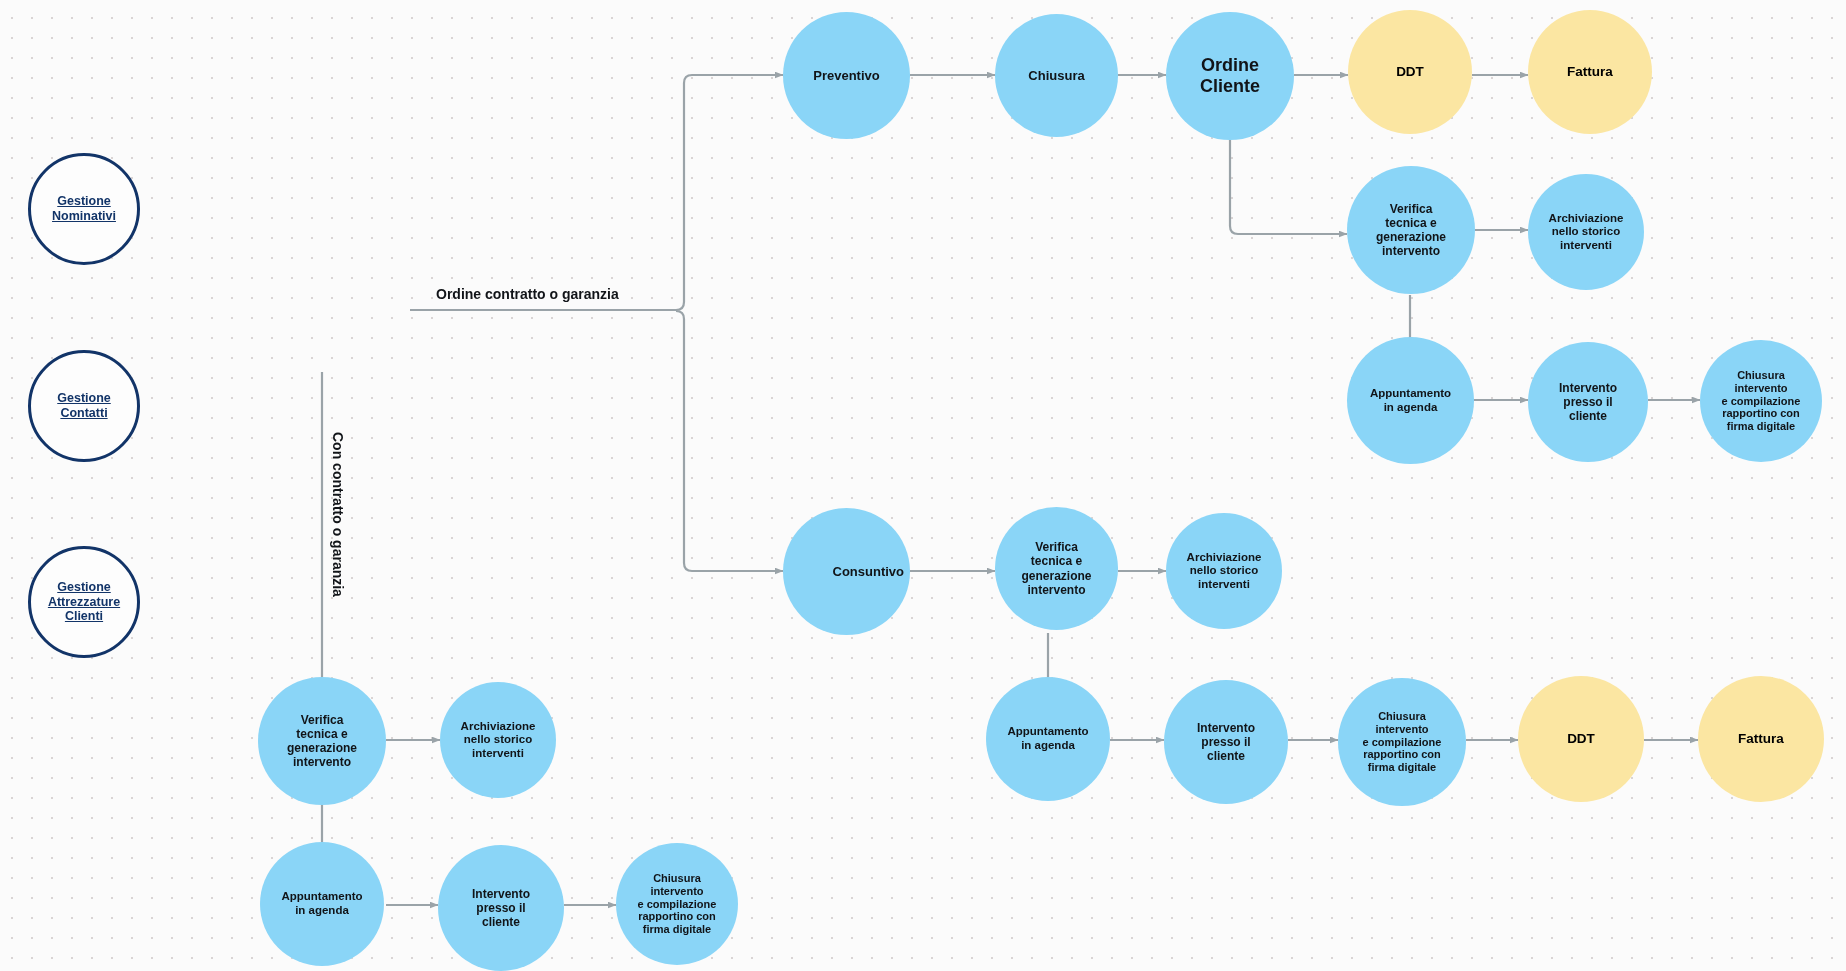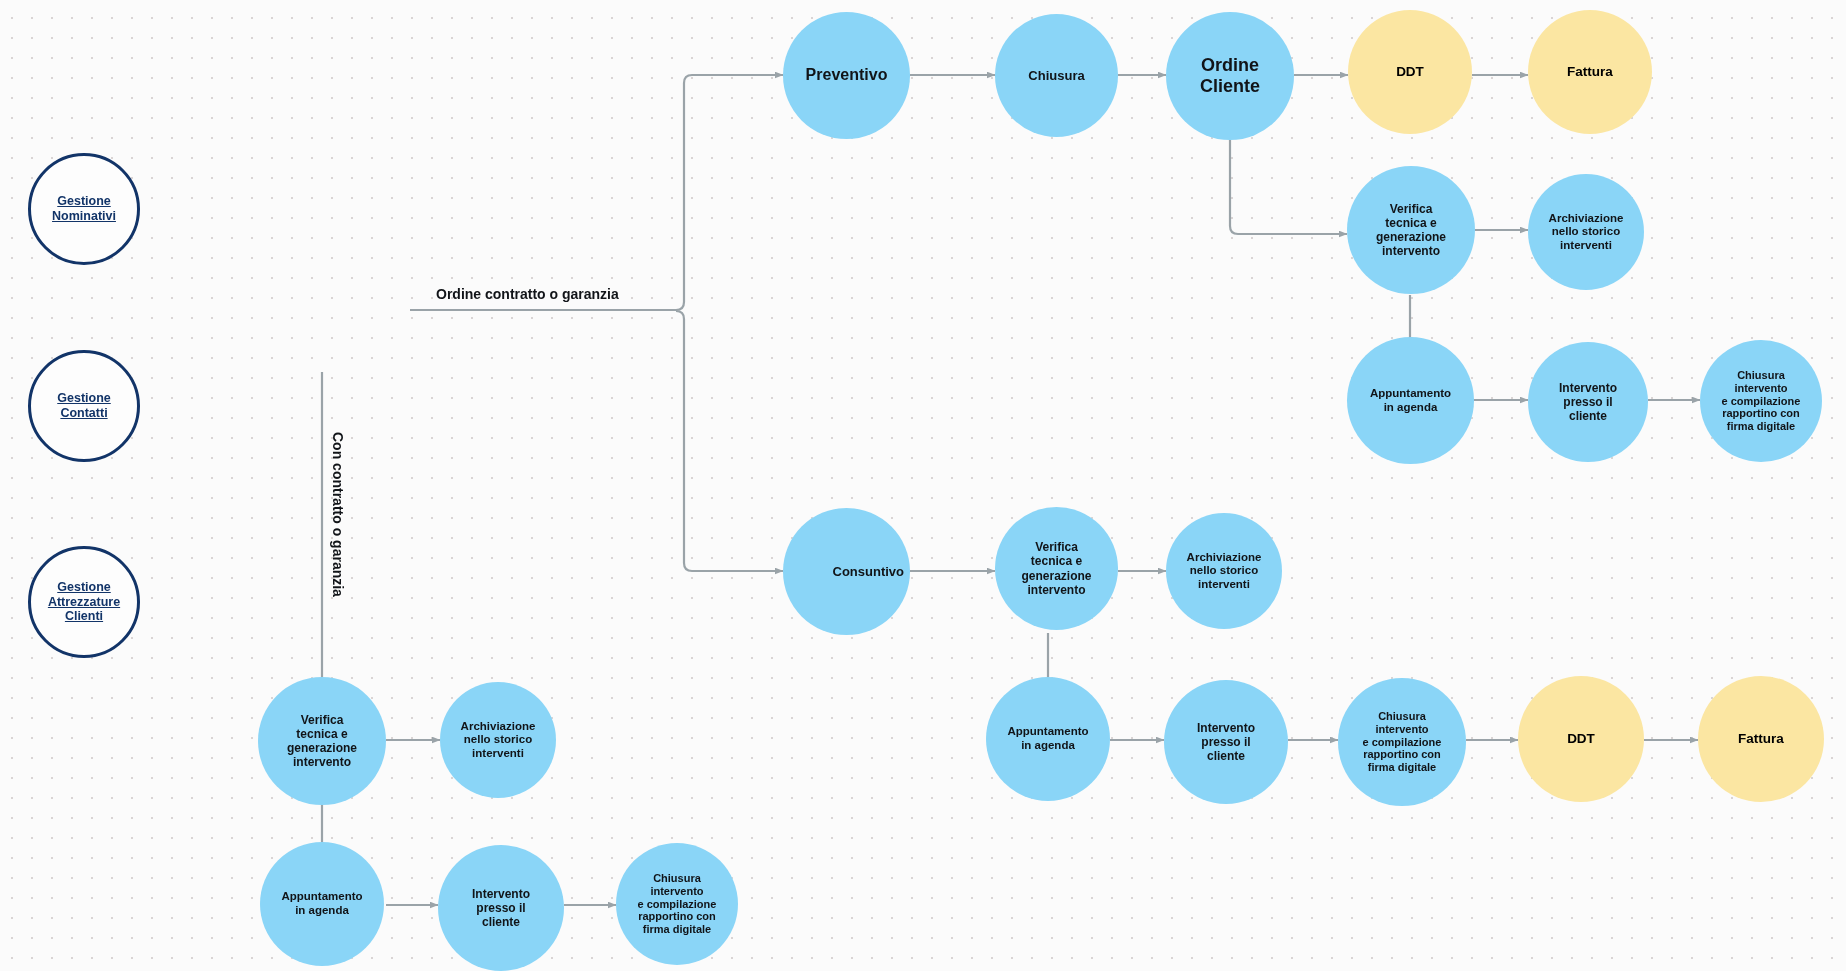--- a/index.html
+++ b/index.html
@@ -139,21 +139,21 @@
   </div>
 
 
   <div class="edge-label" style="left:436px; top:286px;">
     <span>Ordine contratto o garanzia</span>
   </div>
   <div class="edge-label vertical" style="left:330px; top:432px;">
     <span>Con contratto o garanzia</span>
   </div>
 
-  <div class="node node-blue" style="left:783px; top:12px; width:127px; height:127px; font-size:16px;">
+  <div class="node node-blue" style="left:783px; top:12px; width:127px; height:127px; font-size:13px;">
     <span class="node-label">Preventivo</span>
   </div>
   <div class="node node-blue" style="left:995px; top:14px; width:123px; height:123px; font-size:13px;">
     <span class="node-label">Chiusura</span>
   </div>
   <div class="node node-blue" style="left:1166px; top:12px; width:128px; height:128px; font-size:18px;">
     <span class="node-label">Ordine
 Cliente</span>
   </div>
   <div class="node node-yellow" style="left:1348px; top:10px; width:124px; height:124px; font-size:13.5px;">

